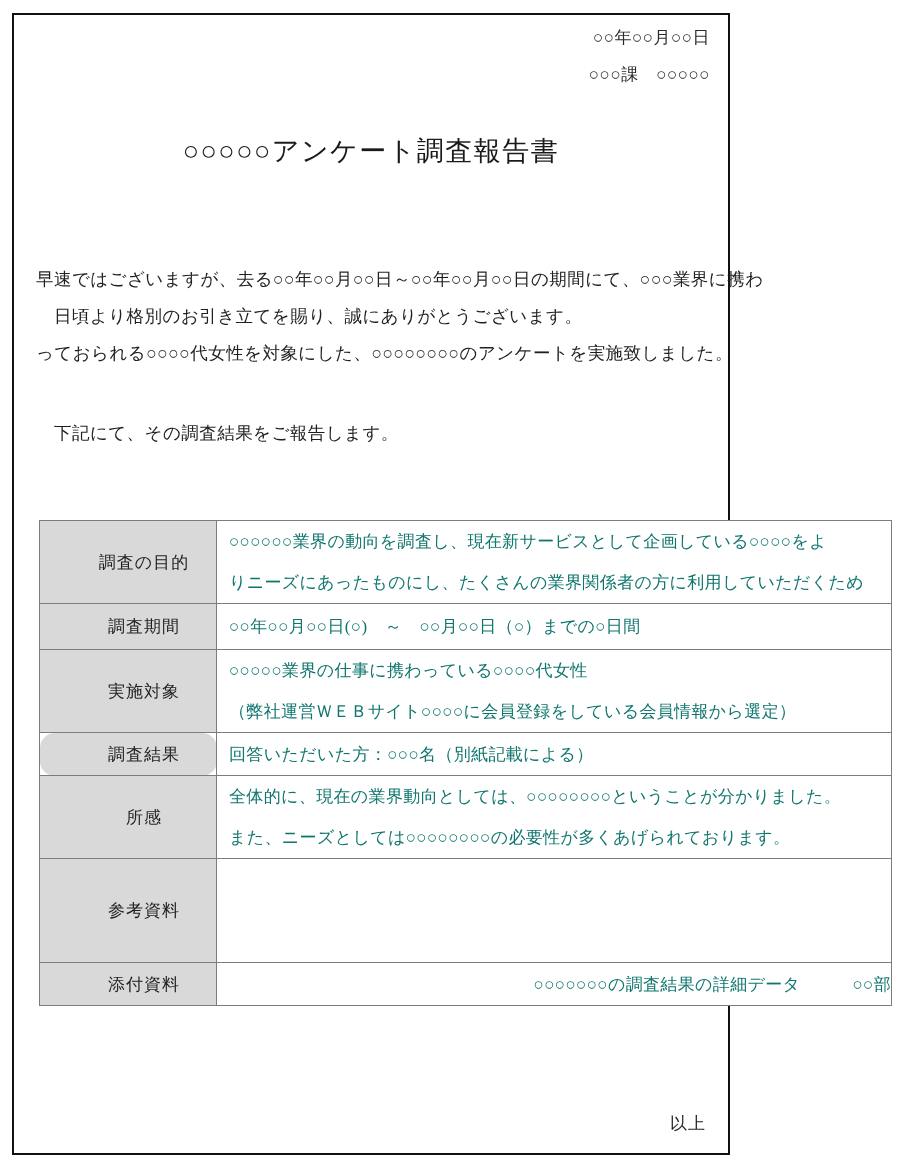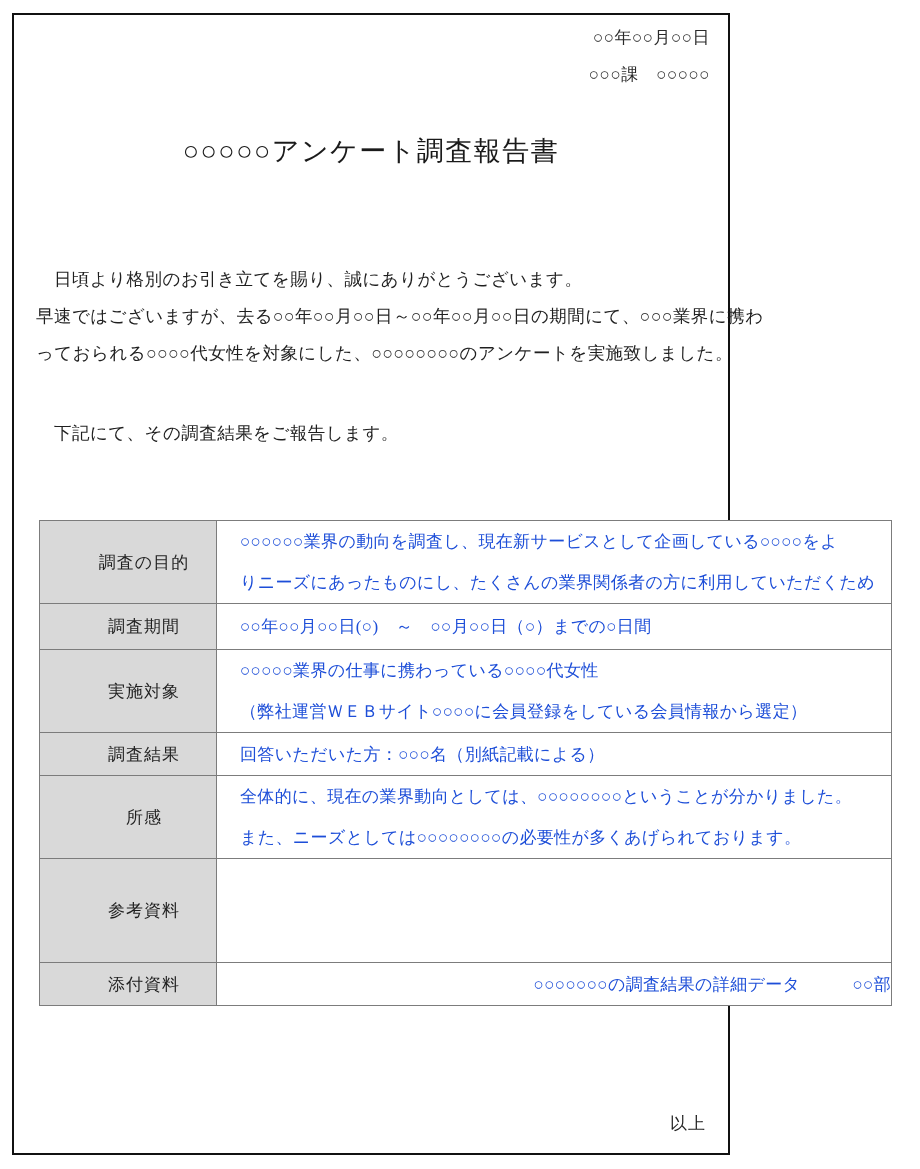--- a/index.html
+++ b/index.html
@@ -105,34 +105,34 @@
     background: #d9d9d9;
     text-align: center;
     font-size: 17px;
     letter-spacing: 1px;
     color: #1f1f1f;
     white-space: pre;
     padding-left: 32px;
   }
   .report-table td.val {
     background: #ffffff;
-    padding: 0 0 0 23px;
+    padding: 0 0 0 12px;
     font-size: 17px;
     letter-spacing: 0.35px;
-    color: #1d4ed8;
+    color: #0f766e;
   }
   .val-line {
     white-space: pre;
     line-height: 41px;
   }
   .row-1 td { height: 82px; }
   .row-2 td { height: 45px; }
   .row-3 td { height: 82px; margin-left: 9px; }
   .row-4 td { height: 43px; }
-  .row-5 td { height: 42px; }
+  .row-5 td { height: 42px; border-radius: 15px; }
   .row-6 td { height: 70px; }
   .row-7 td { height: 103px; }
   .row-8 td { height: 42px; text-align: right; }
 
   
   .doc-footer {
     position: absolute;
     bottom: 18px;
     right: 22px;
     font-size: 17px;
@@ -148,22 +148,22 @@
   <div id="page-inner">
 
     <div class="doc-header">
       <div class="hline">○○年○○月○○日</div>
       <div class="hline">○○○課　○○○○○</div>
     </div>
 
     <div class="doc-title">○○○○○アンケート調査報告書</div>
 
     <div class="body-block">
+      <div class="para-line">早速ではございますが、去る○○年○○月○○日～○○年○○月○○日の期間にて、○○○業界に携わ</div>
       <div class="para-line para-indent">日頃より格別のお引き立てを賜り、誠にありがとうございます。</div>
-      <div class="para-line">早速ではございますが、去る○○年○○月○○日～○○年○○月○○日の期間にて、○○○業界に携わ</div>
       <div class="para-line">っておられる○○○○代女性を対象にした、○○○○○○○○のアンケートを実施致しました。</div>
     </div>
 
     <div class="closing-block">
       <div class="para-line para-indent">下記にて、その調査結果をご報告します。</div>
     </div>
 
     <table class="report-table">
       <tbody>
         <tr class="row-1">

